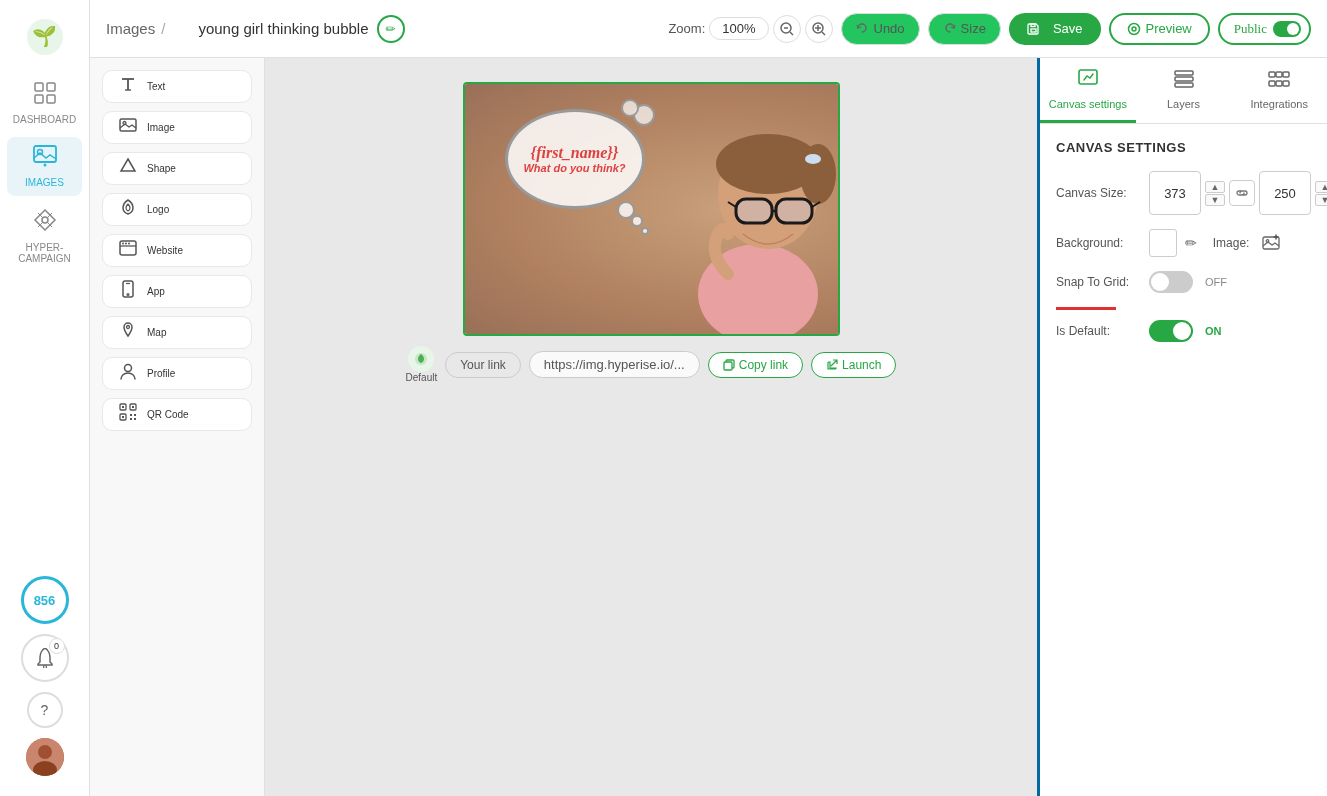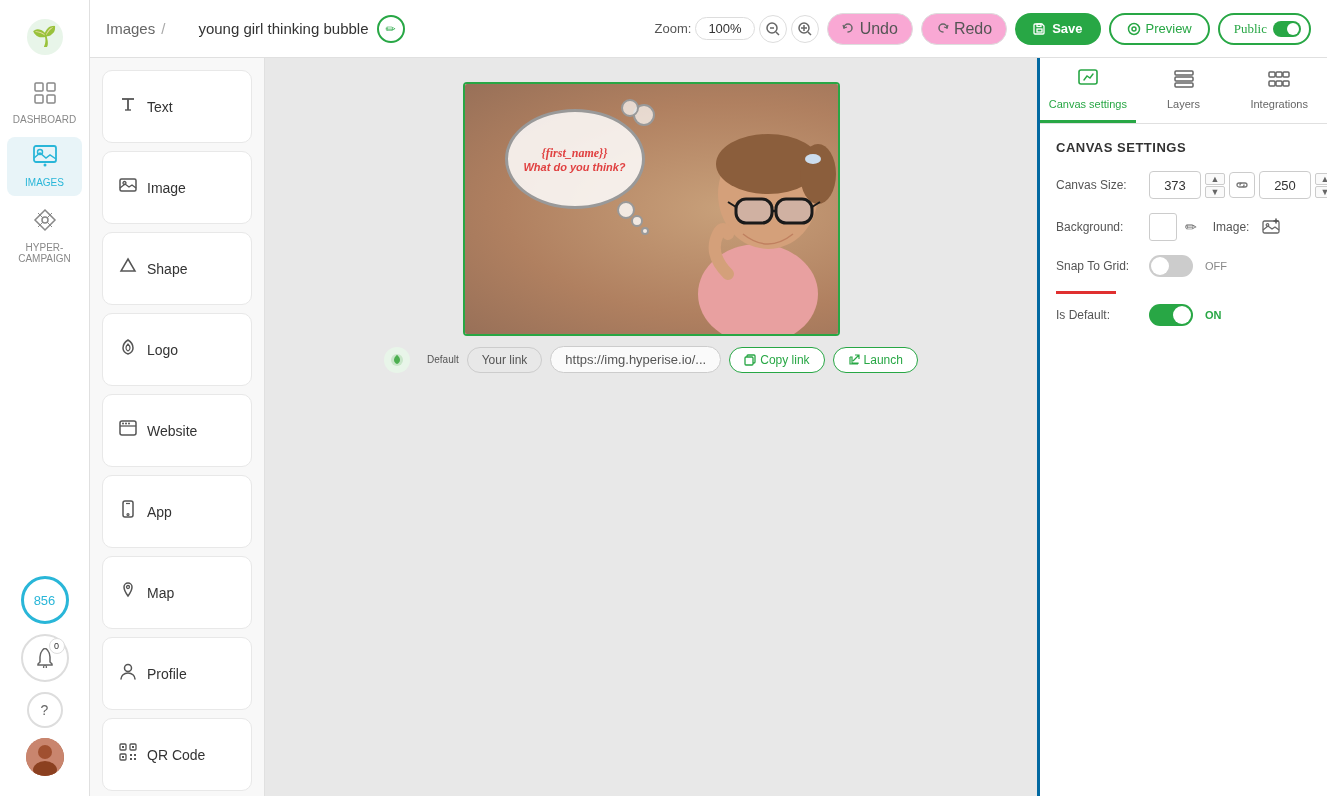--- a/index.html
+++ b/index.html
@@ -50,21 +50,21 @@
     }
     .circle-badge {
       width: 48px;
       height: 48px;
       border-radius: 50%;
       border: 3px solid #29b6d8;
       display: flex;
       align-items: center;
       justify-content: center;
       font-size: 13px;
-      font-weight: 400;
+      font-weight: 700;
       color: #29b6d8;
       cursor: pointer;
     }
     .notif-btn {
       width: 48px;
       height: 48px;
       border-radius: 50%;
       border: 2px solid #ddd;
       display: flex;
       align-items: center;
@@ -179,41 +179,41 @@
       cursor: pointer;
       background: #fff;
       font-size: 14px;
       color: #555;
     }
     .topbar-btn {
       height: 32px;
       border-radius: 20px;
       padding: 0 14px;
       border: 1px solid #ddd;
-      background: #f9a8d4;
-      cursor: pointer;
-      font-size: 16px;
+      background: #22c55e;
+      cursor: pointer;
+      font-size: 13px;
       color: #555;
       display: flex;
       align-items: center;
       gap: 5px;
     }
     .save-btn {
       height: 32px;
       border-radius: 20px;
       padding: 0 18px;
       border: none;
       background: #28a745;
       cursor: pointer;
       font-size: 13px;
       color: #fff;
       display: flex;
       align-items: center;
-      gap: 6px;
-      font-weight: 700;
+      gap: 13px;
+      font-weight: 400;
     }
     .preview-btn {
       height: 32px;
       border-radius: 20px;
       padding: 0 16px;
       border: 2px solid #28a745;
       background: #fff;
       cursor: pointer;
       font-size: 13px;
       color: #28a745;
@@ -270,26 +270,26 @@
       padding: 12px;
       display: flex;
       flex-direction: column;
       gap: 8px;
       overflow-y: auto;
     }
     .tool-item {
       background: #fff;
       border: 1px solid #e8e8e8;
       border-radius: 10px;
-      padding: 24px 16px;
+      padding: 4px 16px;
       display: flex;
       align-items: center;
       gap: 10px;
       cursor: pointer;
-      font-size: 14px;
+      font-size: 10px;
       color: #333;
     }
     .tool-icon { font-size: 18px; color: #555; }
 
     
     .canvas-area {
       flex: 1;
       display: flex;
       flex-direction: column;
       align-items: center;
@@ -389,22 +389,23 @@
     .link-area {
       display: flex;
       align-items: center;
       gap: 8px;
       margin-top: 10px;
       flex-wrap: wrap;
       justify-content: center;
     }
     .default-badge {
       display: flex;
-      align-items: center;
-      gap: 17px;
+      flex-direction: column;
+      align-items: center;
+      gap: 0;
       font-size: 11px;
       color: #555;
     }
     .default-dot {
       width: 26px;
       height: 26px;
       border-radius: 50%;
       background: #e8f5e9;
       display: flex;
       align-items: center;
@@ -503,21 +504,21 @@
       width: 85px;
       flex-shrink: 0;
     }
     .canvas-size-group {
       display: flex;
       align-items: center;
       gap: 4px;
     }
     .size-input {
       width: 52px;
-      height: 28px;
+      height: 44px;
       border: 1px solid #ccc;
       border-radius: 4px;
       text-align: center;
       font-size: 13px;
       color: #333;
     }
     .size-link-btn {
       width: 26px;
       height: 26px;
       border: 1px solid #ccc;
@@ -736,21 +737,21 @@
           <path d="M2 6C2 3.8 3.8 2 6 2C8.2 2 10 3.8 10 6C10 8.2 8.2 10 6 10" stroke="#666" stroke-width="1.5" stroke-linecap="round"></path>
           <polyline points="1,3 2,6 5,5" stroke="#666" stroke-width="1.3" fill="none"></polyline>
         </svg>
       <span>Undo</span>
     </button>
     <button class="topbar-btn">
       <svg width="13" height="13" viewBox="0 0 13 13" fill="none">
           <path d="M11 6C11 3.8 9.2 2 7 2C4.8 2 3 3.8 3 6C3 8.2 4.8 10 7 10" stroke="#666" stroke-width="1.5" stroke-linecap="round"></path>
           <polyline points="12,3 11,6 8,5" stroke="#666" stroke-width="1.3" fill="none"></polyline>
         </svg>
-      <span>Redo</span>
+      <span>Size</span>
     </button>
     <button class="save-btn">
       <svg width="13" height="13" viewBox="0 0 13 13" fill="none">
           <path d="M2 2h7l2 2v7a1 1 0 01-1 1H2a1 1 0 01-1-1V3a1 1 0 011-1z" stroke="#fff" stroke-width="1.3"></path>
           <rect x="4" y="7" width="5" height="3" stroke="#fff" stroke-width="1.3"></rect>
           <rect x="4" y="2" width="4" height="2.5" stroke="#fff" stroke-width="1.3"></rect>
         </svg>
       <span>Save</span>
     </button>
     <button class="preview-btn">
@@ -875,21 +876,21 @@
 
     </div>
 
     <div class="canvas-area">
       <div class="canvas-wrapper">
         <div class="canvas-image" style="width:373px;height:250px;">
           <div class="canvas-image-bg"></div>
 
           <div class="think-bubble">
             <div class="bubble-main">
-              <span class="bubble-text-1" style="font-size:12px;color:#e04040;font-weight:700;font-family:serif;">{first_name}}</span>
+              <span class="bubble-text-1" style="font-size:16px;color:#e04040;font-weight:700;font-family:serif;">{first_name}}</span>
               <span class="bubble-text-2">What do you think?</span>
             </div>
             <div class="bubble-dot1"></div>
             <div class="bubble-dot2"></div>
             <div class="bubble-dot3"></div>
 
             <div style="position:absolute;top:5px;right:0px;width:22px;height:22px;border:2px solid #999;border-radius:50%;background:rgba(255,255,255,0.7);"></div>
             <div style="position:absolute;top:0px;right:16px;width:18px;height:18px;border:2px solid #999;border-radius:50%;background:rgba(255,255,255,0.7);"></div>
           </div>
 

